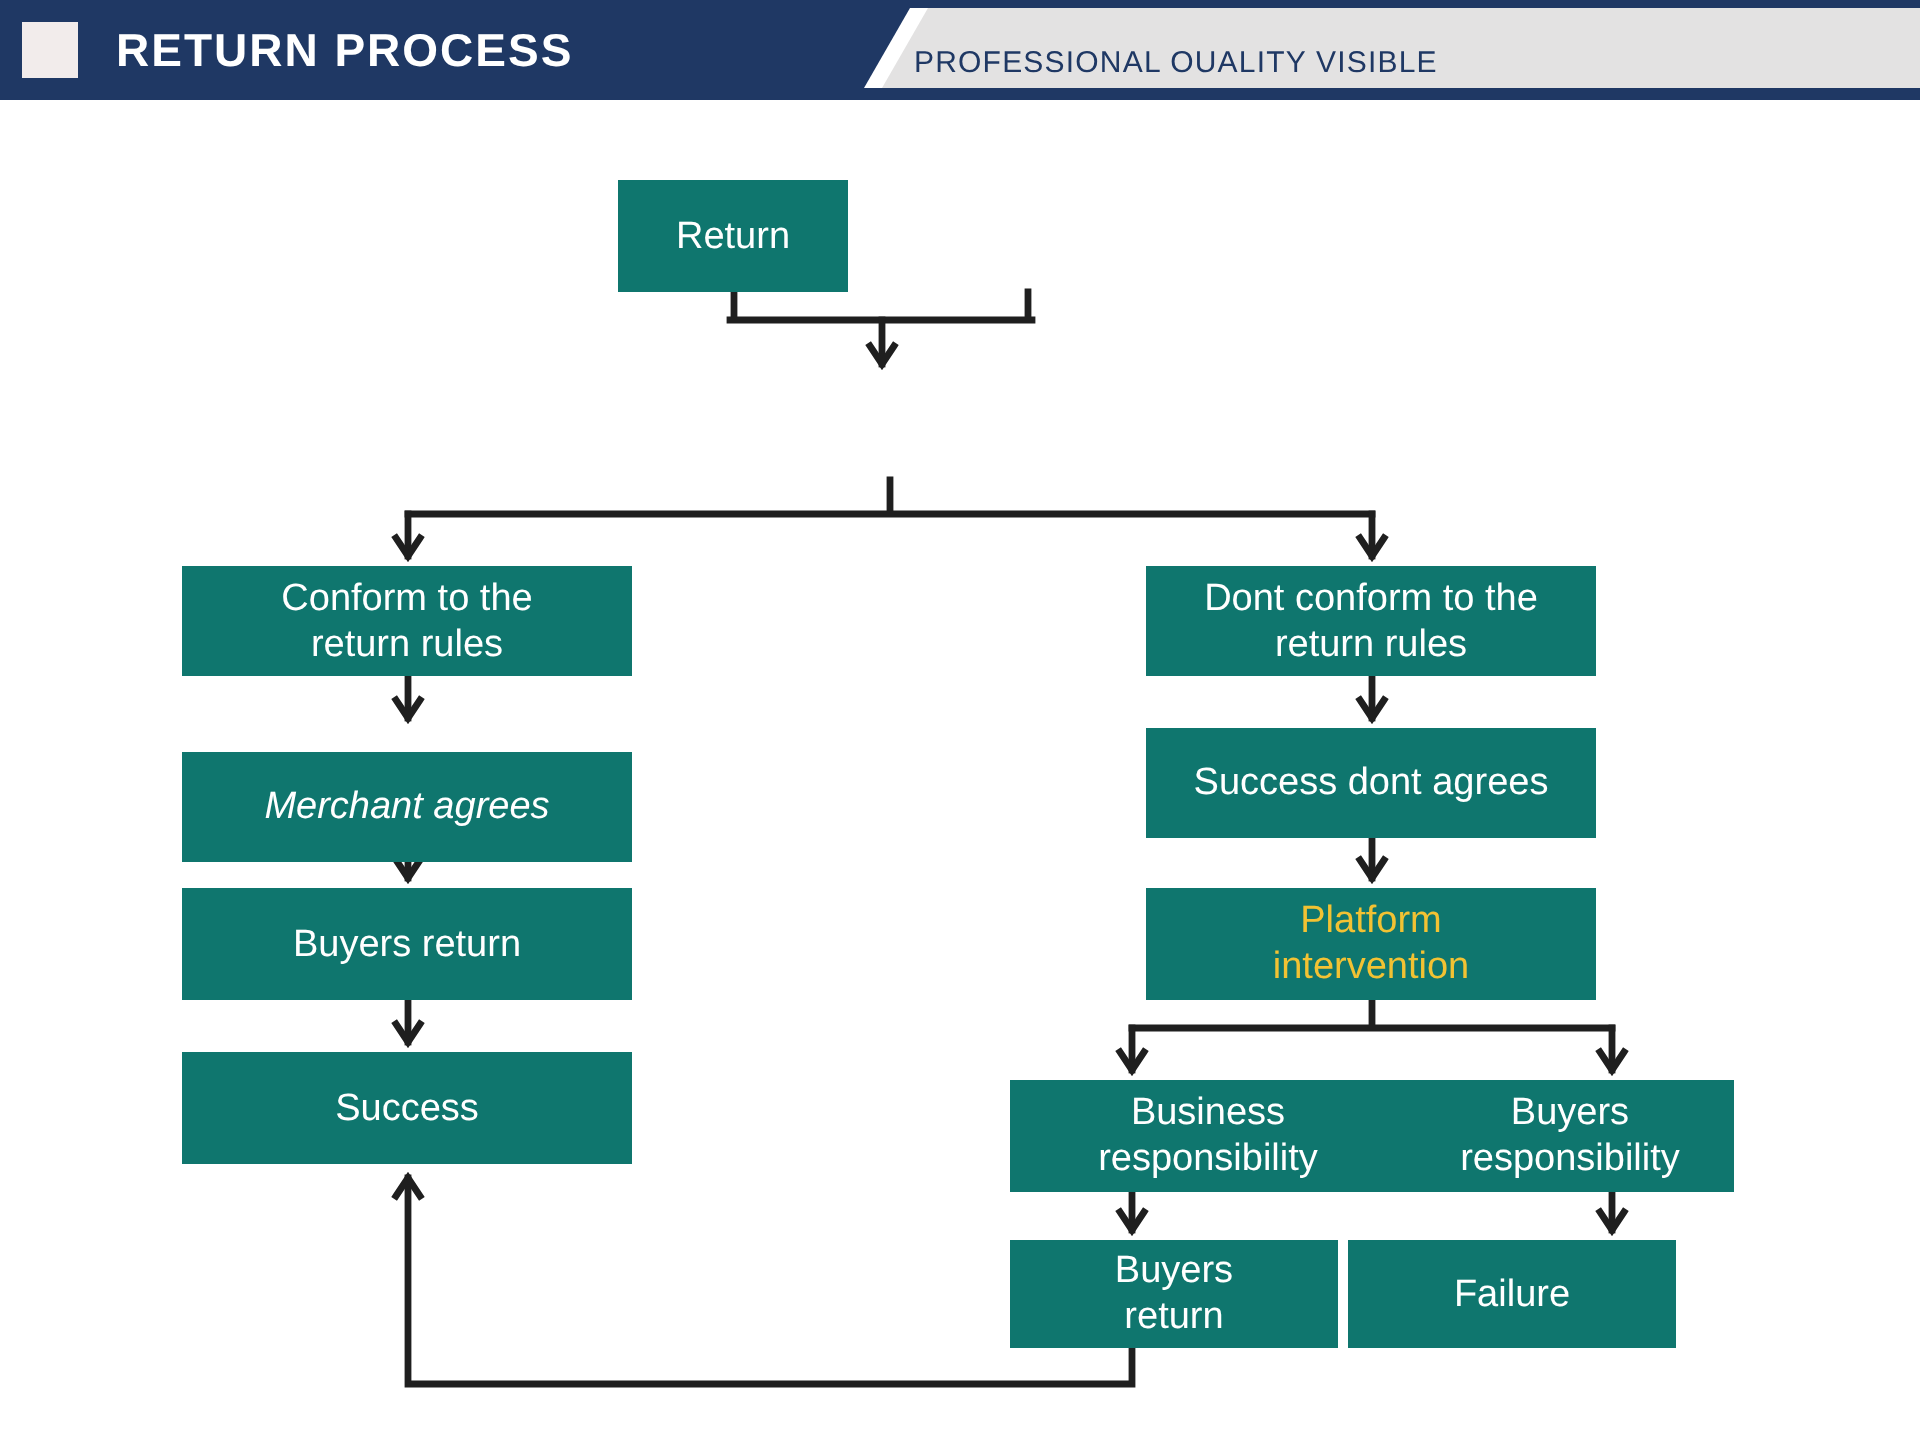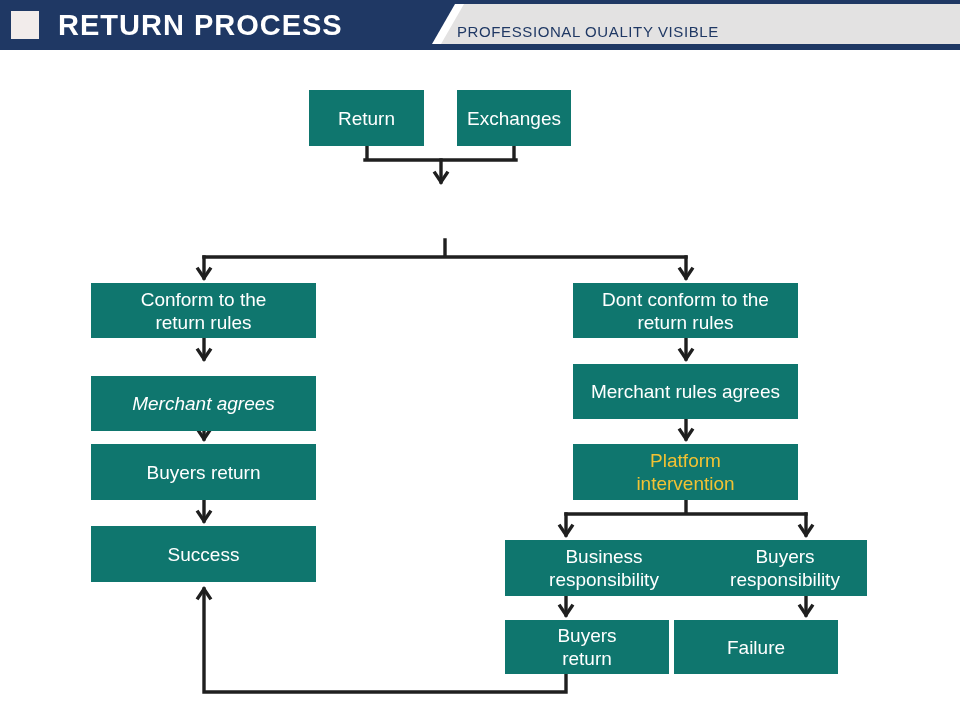--- a/index.html
+++ b/index.html
@@ -2,21 +2,21 @@
 <html><head>
 <meta charset="utf-8">
 <style>
   html,body{margin:0;padding:0;background:#fff;}
   body{font-family:"Liberation Sans",sans-serif;}
   .slide{position:relative;width:960px;height:720px;background:#ffffff;overflow:hidden;}
 
   
   .topbar{position:absolute;left:0;top:0;width:960px;height:50px;background:#1F3864;}
   .accent-square{position:absolute;left:11px;top:11px;width:28px;height:28px;background:#F2ECEB;}
-  .title{position:absolute;left:58px;top:8px;margin:0;font-size:29px;line-height:34px;
+  .title{position:absolute;left:58px;top:8px;margin:0;font-size:23px;line-height:34px;
          font-weight:700;color:#ffffff;letter-spacing:1px;white-space:nowrap;}
   .ribbon-gap{position:absolute;left:421px;top:4px;width:539px;height:40px;background:#ffffff;
          clip-path:polygon(34px 0,100% 0,100% 100%,11px 100%);}
   .ribbon{position:absolute;left:430px;top:4px;width:530px;height:40px;background:#E3E2E2;
          clip-path:polygon(34px 0,100% 0,100% 100%,11px 100%);}
   .tagline{position:absolute;left:457px;top:25px;font-size:15px;line-height:14px;
          color:#1F3864;letter-spacing:0.6px;white-space:nowrap;}
 
   
   .node{position:absolute;background:#0f766e;color:#ffffff;display:flex;align-items:center;
@@ -73,31 +73,30 @@
     <path d="M686 419 V439" marker-end="url(#ah)"></path>
     <path d="M686 500 V514 M566 514 H806"></path>
     <path d="M566 514 V535" marker-end="url(#ah)"></path>
     <path d="M806 514 V535" marker-end="url(#ah)"></path>
     <path d="M566 596 V615" marker-end="url(#ah)"></path>
     <path d="M806 596 V615" marker-end="url(#ah)"></path>
     <path d="M566 674 V692 H204 V589" marker-end="url(#ah)"></path>
   </svg>
 
   <div class="node n-return">Return</div>
-  <div class="node n-exchanges">Exchanges</div>
 
   <div class="node n-conform">Conform to the
 return rules</div>
   <div class="node n-merchant-agrees">Merchant agrees</div>
   <div class="node n-buyers-return-left">Buyers return</div>
   <div class="node n-success">Success</div>
 
   <div class="node n-dont-conform">Dont conform to the
 return rules</div>
-  <div class="node n-merchant-dont">Merchant rules agrees</div>
+  <div class="node n-merchant-dont">Success dont agrees</div>
   <div class="node node--accent n-platform">Platform
 intervention</div>
 
   <div class="node n-business-resp">Business
 responsibility</div>
   <div class="node n-buyers-resp">Buyers
 responsibility</div>
   <div class="node n-buyers-return-bottom">Buyers
 return</div>
   <div class="node n-failure">Failure</div>

